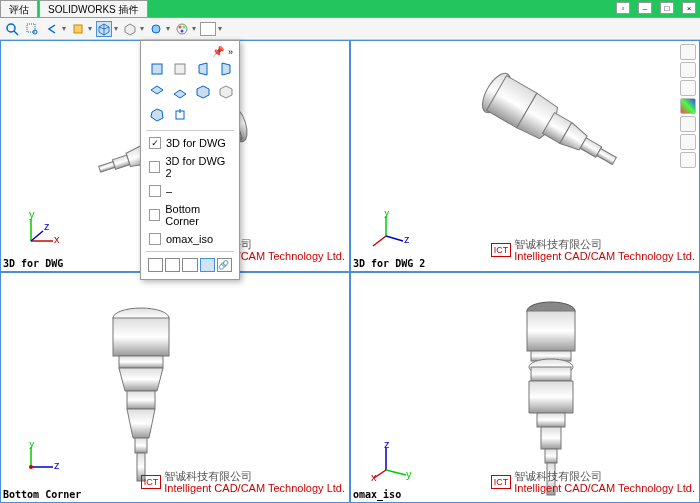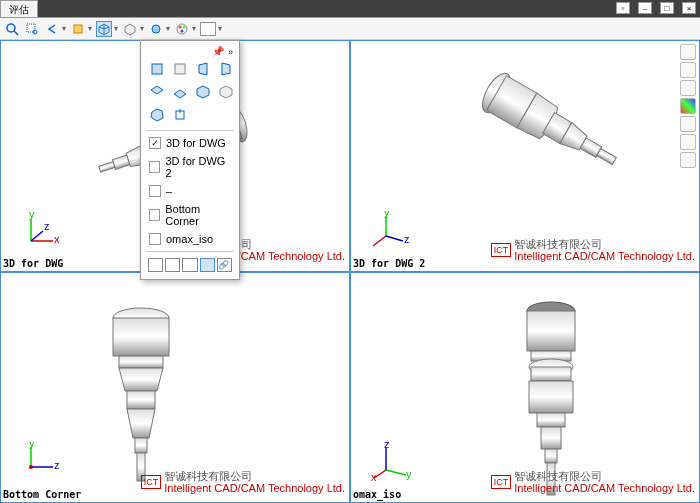--- a/index.html
+++ b/index.html
@@ -1,17 +1,17 @@
 <!DOCTYPE html>
 <html><head>
 <meta charset="utf-8">
 <style>
 *{margin:0;padding:0;box-sizing:border-box;font-family:Arial,"Microsoft YaHei",sans-serif;font-size:11px}
 body{width:700px;height:503px;background:#f0f0f0;position:relative;overflow:hidden}
-.tabs{display:flex;height:18px;background:#404040;border-bottom:1px solid #999}
+.tabs{display:flex;height:18px;background:#22c55e;border-bottom:1px solid #999}
 .tab{padding:2px 8px;border:1px solid #999;background:#f5f5f5;margin-right:1px;border-bottom:none;font-size:10px}
 .toolbar{height:22px;background:#f5f5f5;display:flex;align-items:center;padding:0 4px;gap:4px;border-bottom:1px solid #ccc}
 .tbtn{width:16px;height:16px;display:flex;align-items:center;justify-content:center;cursor:pointer}
 .tbtn svg{width:14px;height:14px}
 .dd{font-size:8px;color:#666;margin-left:-2px}
 .wb{width:18px;height:14px;border:1px solid #999;background:#fff;display:inline-block}
 .viewports{position:absolute;top:40px;left:0;right:0;bottom:0;display:grid;grid-template-columns:1fr 1fr;grid-template-rows:1fr 1fr}
 .vp{background:#fff;border:1px solid #4a90d9;position:relative;overflow:hidden}
 .vp-label{position:absolute;bottom:2px;left:2px;font-size:10px;font-family:monospace;font-weight:bold}
 .triad{position:absolute;bottom:20px;left:20px;width:40px;height:40px}
@@ -33,20 +33,21 @@
 .sidebar{position:absolute;right:2px;top:44px;width:18px;display:flex;flex-direction:column;gap:2px;z-index:50}
 .sbtn{width:16px;height:16px;border:1px solid #bbb;background:#f8f8f8;cursor:pointer;border-radius:2px}
 .winbtns{position:absolute;top:2px;right:4px;display:flex;gap:8px;z-index:60}
 .wbtn{width:14px;height:12px;border:1px solid #999;background:#fff;cursor:pointer;display:flex;align-items:center;justify-content:center;font-size:8px}
 </style>
 </head>
 <body>
 
 <div class="tabs">
   <div class="tab">评估</div>
+  <div class="tab">SOLIDWORKS 插件</div>
 </div>
 
 <div class="toolbar">
   <div class="tbtn">
       <svg viewBox="0 0 14 14">
         <circle cx="6" cy="6" r="4" fill="none" stroke="#06c" stroke-width="1.5"></circle>
         <line x1="9" y1="9" x2="13" y2="13" stroke="#06c" stroke-width="1.5"></line>
       </svg>
     </div>
   <div class="tbtn">

